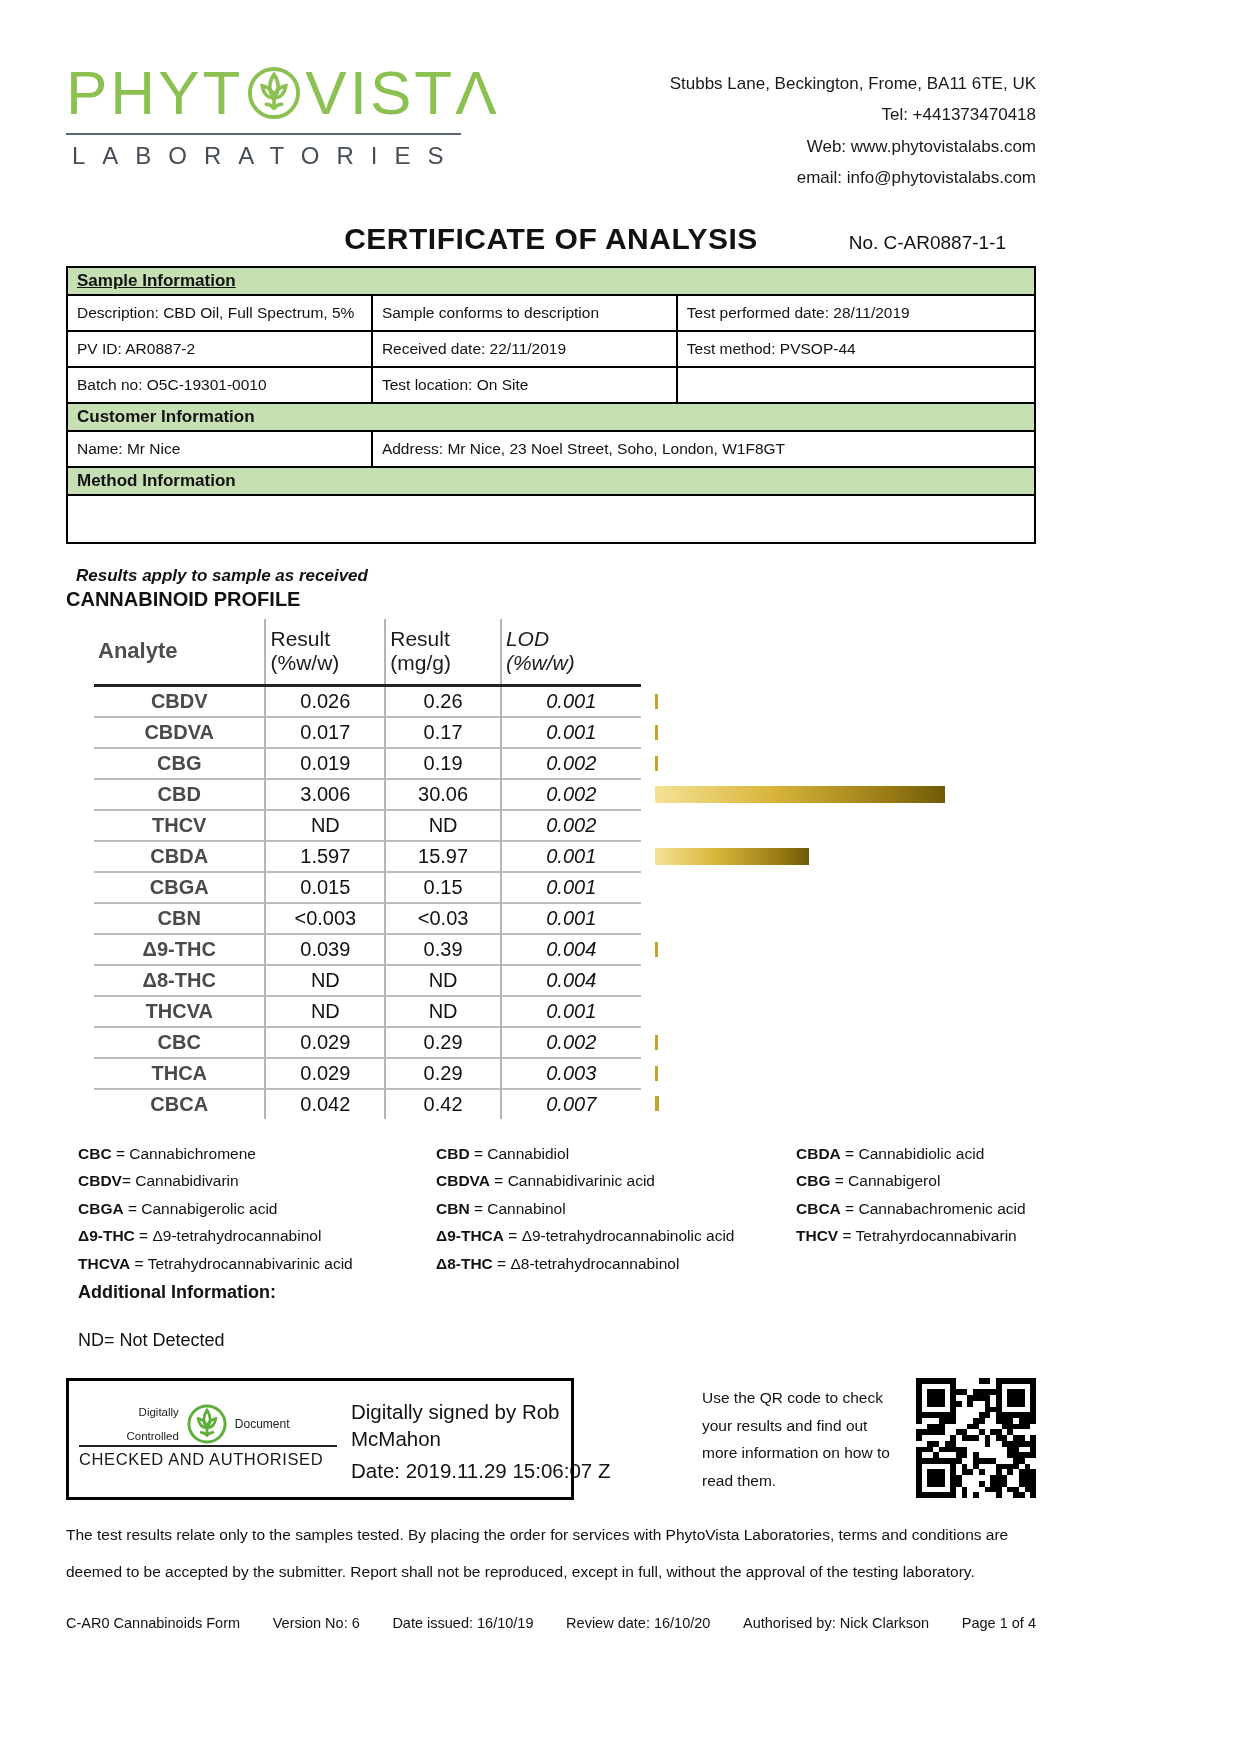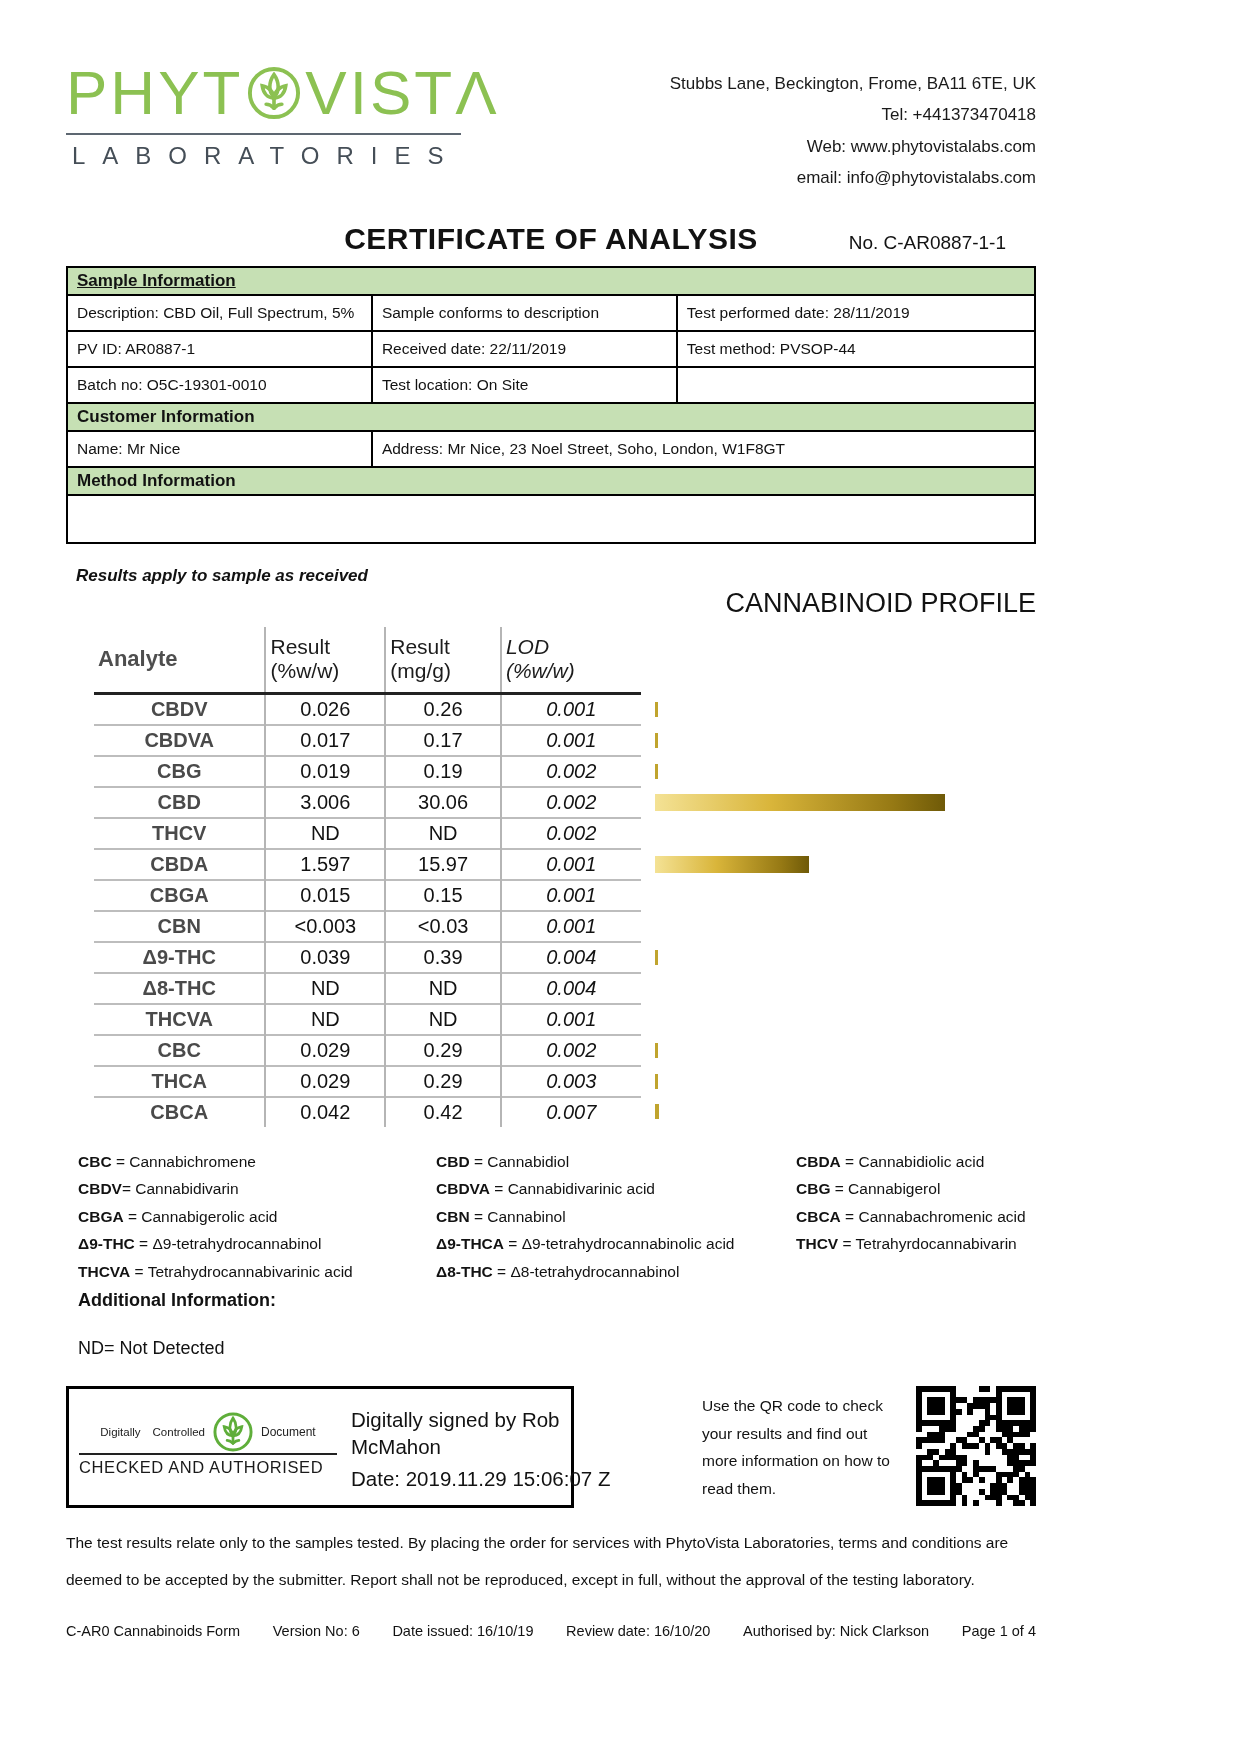--- a/index.html
+++ b/index.html
@@ -19,21 +19,21 @@
   .title-row h1{grid-column:2;margin:0;font-size:30px;letter-spacing:.5px;}
   .cert-no{grid-column:3;justify-self:end;font-size:19px;padding-right:30px;white-space:nowrap;}
   
   .info-table{width:100%;border-collapse:collapse;margin-top:10px;font-size:15.5px;table-layout:fixed;}
   .info-table td{border:2.5px solid #000;padding:8px 9px;overflow:hidden;white-space:nowrap;}
   .info-table td.sec{background:#c6e0b4;font-weight:bold;font-size:17px;padding:3px 9px;}
   .info-table .u{text-decoration:underline;}
   .info-table td.blank{height:30px;}
   
   .note{margin-top:22px;font-weight:bold;font-style:italic;font-size:17px;padding-left:10px;}
-  .profile-title{text-align:right;font-size:27px;font-weight:normal;margin:2px 0 0 0;}
+  .profile-title{text-align:left;font-size:20px;font-weight:bold;margin:2px 0 0 0;}
   .profile-table{border-collapse:collapse;margin:8px 0 0 28px;}
   .profile-table th{font-weight:normal;font-size:21px;color:#1c1c1c;padding:8px 4px 9px;text-align:left;vertical-align:middle;}
   .profile-table th .l2{display:block;}
   .profile-table th.analyte-h{font-weight:bold;color:#4e4e4e;font-size:22px;}
   .profile-table th.lod-h{font-style:italic;}
   .profile-table .v{border-left:2px solid #b5b5b5;}
   .profile-table th.hb{border-bottom:3px solid #222;}
   .profile-table tbody td{font-size:20px;text-align:center;height:29px;padding:0 4px;}
   .profile-table tbody tr+tr td.c{border-top:2px solid #bdbdbd;}
   .profile-table td.a-name{font-weight:bold;color:#4a4a4a;}
@@ -46,21 +46,21 @@
   .legend .entry{margin-bottom:9.5px;white-space:nowrap;}
   
   .additional{padding-left:12px;margin-top:0;}
   .additional h3{font-size:18px;margin:0;}
   .nd-note{margin-top:27px;font-size:18px;}
   
   .sig-row{margin-top:27px;display:flex;align-items:flex-start;}
   .sig-box{width:508px;height:122px;border:3px solid #000;box-sizing:border-box;display:flex;gap:14px;padding:12px 8px 8px 10px;flex:0 0 auto;}
   .stamp{width:258px;padding-top:10px;flex:0 0 auto;}
   .stamp-top{display:flex;align-items:center;justify-content:center;gap:7px;}
-  .stamp-words{display:flex;flex-direction:row;gap:12px;font-size:11.5px;color:#222;text-align:right;}
+  .stamp-words{display:flex;flex-direction:column;gap:12px;font-size:11.5px;color:#222;text-align:right;}
   .stamp-doc{font-size:12px;color:#222;}
   .stamp-leaf{width:42px;height:42px;color:#5fae3a;flex:0 0 auto;}
   .stamp-caption{margin-top:0;border-top:2px solid #222;padding-top:3px;font-size:16.5px;letter-spacing:.6px;white-space:nowrap;color:#1a1a1a;}
   .sig-text{font-size:20.5px;line-height:1.3;padding-top:6px;}
   .sig-text .date{margin-top:5px;white-space:nowrap;}
   .qr-text{width:200px;font-size:15.5px;line-height:1.78;margin-left:auto;padding-top:6px;}
   .qr-svg{width:120px;height:120px;margin-left:14px;flex:0 0 auto;}
   
   .disclaimer{margin-top:16px;font-size:15.5px;line-height:2.4;color:#111;}
   .page-footer{margin-top:24px;display:flex;justify-content:space-between;align-items:flex-end;font-size:14.5px;}
@@ -119,21 +119,21 @@
     <tbody>
       <tr>
         <td colspan="3" class="sec"><span class="u">Sample Information</span></td>
       </tr>
       <tr>
         <td>Description: CBD Oil, Full Spectrum, 5%</td>
         <td>Sample conforms to description</td>
         <td>Test performed date: 28/11/2019</td>
       </tr>
       <tr>
-        <td>PV ID: AR0887-1</td>
+        <td>PV ID: AR0887-2</td>
         <td>Received date: 22/11/2019</td>
         <td>Test method: PVSOP-44</td>
       </tr>
       <tr>
         <td>Batch no: O5C-19301-0010</td>
         <td>Test location: On Site</td>
         <td></td>
       </tr>
       <tr>
         <td colspan="3" class="sec"><span>Customer Information</span></td>

